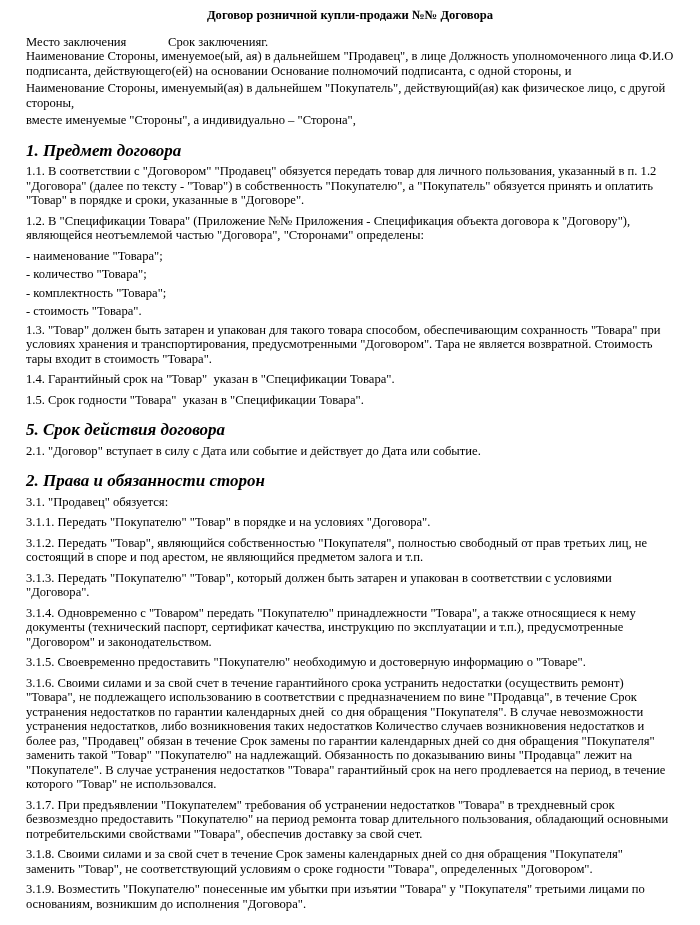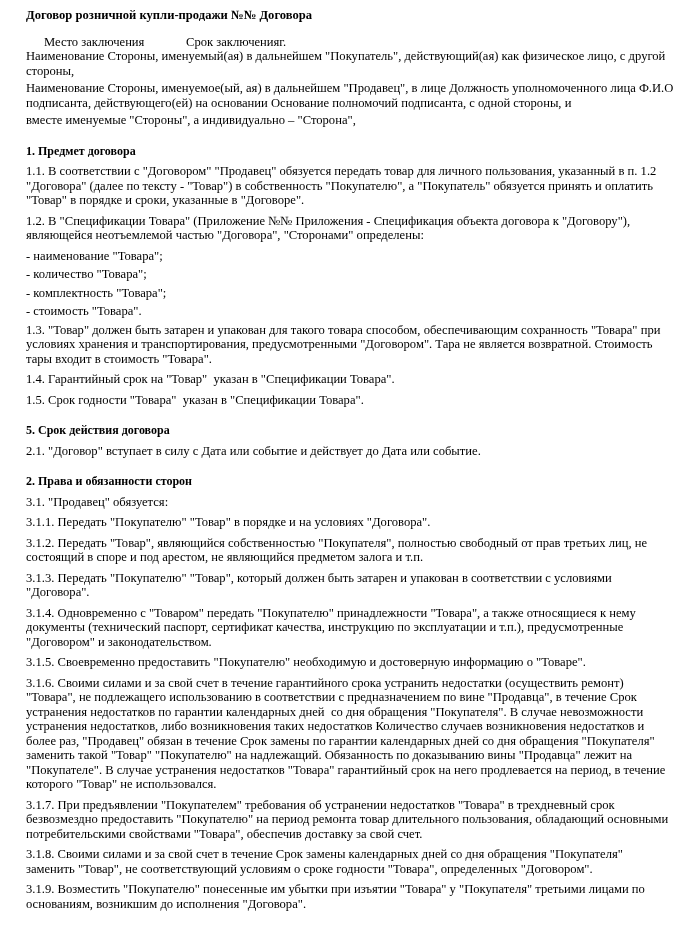--- a/index.html
+++ b/index.html
@@ -15,56 +15,57 @@
     font-size: 12.6px;
     line-height: 14.5px;
     color: #000000;
   }
   .page {
     padding: 8px 26px 0 26px;
   }
   .doc-title {
     font-weight: bold;
     margin: 0 0 12px 0;
+    text-align: center;
   }
   .para {
     margin: 0 0 6px 0;
     white-space: pre-wrap;
   }
   .meta {
     margin: 0;
   }
   .meta .place {
     display: inline-block;
     min-width: 142px;
-    margin-left: 18px;
   }
   .tight {
     margin-bottom: 3px;
   }
   .bullet {
     margin-bottom: 4px;
   }
   .heading {
     font-weight: bold;
-    font-size: 12px;
+    font-size: 17px;
     margin: 16px 0 6px 0;
+    font-style: italic;
   }
 </style>
 </head>
 <body>
 
 <div class="page">
 
   <p class="doc-title">Договор розничной купли-продажи №№ Договора</p>
 
   <p class="para meta"><span class="place">Место заключения</span><span>Срок заключенияг.</span></p>
 
+  <p class="para tight">Наименование Стороны, именуемое(ый, ая) в дальнейшем "Продавец", в лице Должность уполномоченного лица Ф.И.О подписанта, действующего(ей) на основании Основание полномочий подписанта, с одной стороны, и</p>
   <p class="para tight">Наименование Стороны, именуемый(ая) в дальнейшем "Покупатель", действующий(ая) как физическое лицо, с другой стороны,</p>
-  <p class="para tight">Наименование Стороны, именуемое(ый, ая) в дальнейшем "Продавец", в лице Должность уполномоченного лица Ф.И.О подписанта, действующего(ей) на основании Основание полномочий подписанта, с одной стороны, и</p>
   <p class="para">вместе именуемые "Стороны", а индивидуально – "Сторона",</p>
 
   <h2 class="heading">1. Предмет договора</h2>
   <p class="para">1.1. В соответствии с "Договором" "Продавец" обязуется передать товар для личного пользования, указанный в п. 1.2 "Договора" (далее по тексту - "Товар") в собственность "Покупателю", а "Покупатель" обязуется принять и оплатить "Товар" в порядке и сроки, указанные в "Договоре".</p>
   <p class="para">1.2. В "Спецификации Товара" (Приложение №№ Приложения - Спецификация объекта договора к "Договору"), являющейся неотъемлемой частью "Договора", "Сторонами" определены:</p>
   <p class="para bullet">- наименование "Товара";</p>
   <p class="para bullet">- количество "Товара";</p>
   <p class="para bullet">- комплектность "Товара";</p>
   <p class="para bullet">- стоимость "Товара".</p>
   <p class="para">1.3. "Товар" должен быть затарен и упакован для такого товара способом, обеспечивающим сохранность "Товара" при условиях хранения и транспортирования, предусмотренными "Договором". Тара не является возвратной. Стоимость тары входит в стоимость "Товара".</p>

